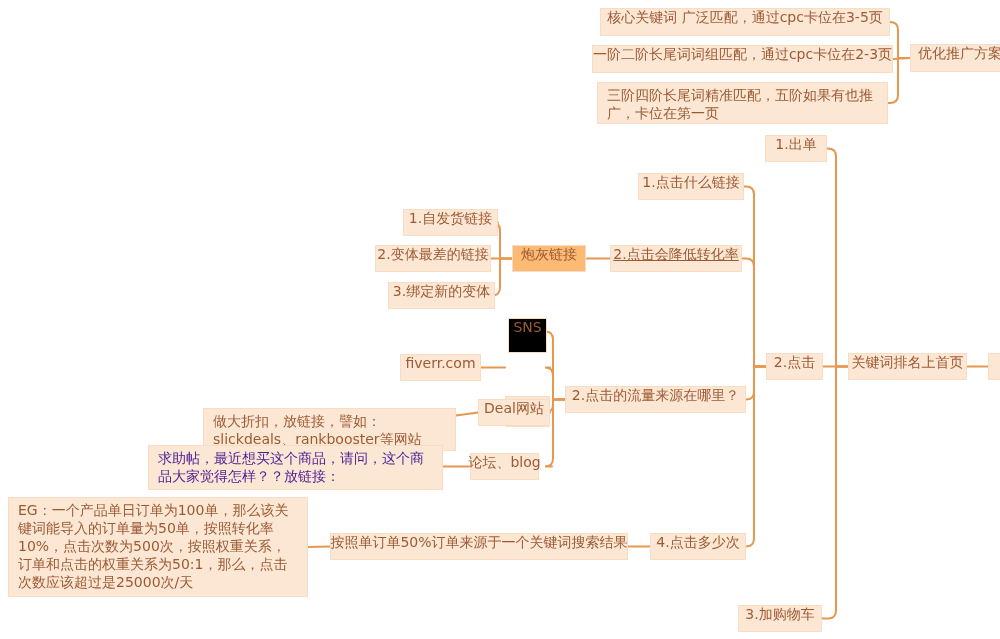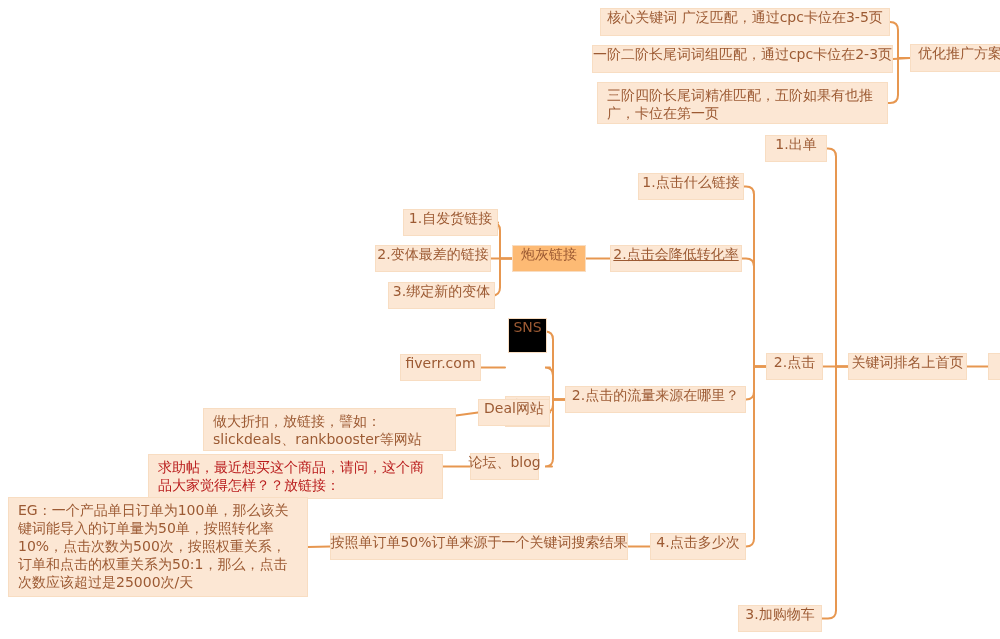--- a/index.html
+++ b/index.html
@@ -130,21 +130,21 @@
       <div class="node" style="left: 988px; top: 353px; width: 50px; height: 27px; background: rgb(252, 231, 212); border-color: rgb(248, 221, 194); color: rgb(156, 90, 51);"></div>
       <div class="node multiline" style="left: 203px; top: 408px; width: 253px; height: 43px; background: rgb(252, 231, 212); border-color: rgb(248, 221, 194); color: rgb(156, 90, 51);">
         <span>做大折扣，放链接，譬如：slickdeals、rankbooster等网站</span>
       </div>
       <div class="node" style="left: 478px; top: 399px; width: 72px; height: 27px; background: rgb(252, 231, 212); border-color: rgb(248, 221, 194); color: rgb(156, 90, 51);">
         <span>Deal网站</span>
       </div>
       <div class="node" style="left: 565px; top: 386px; width: 181px; height: 27px; background: rgb(252, 231, 212); border-color: rgb(248, 221, 194); color: rgb(156, 90, 51);">
         <span>2.点击的流量来源在哪里？</span>
       </div>
-      <div class="node multiline" style="left: 148px; top: 445px; width: 295px; height: 45px; background: rgb(252, 231, 212); border-color: rgb(248, 221, 194); color: #b91c1c; margin-top: 9px;">
+      <div class="node multiline" style="left: 148px; top: 445px; width: 295px; height: 45px; background: rgb(252, 231, 212); border-color: rgb(248, 221, 194); color: #4c1d95;">
         <span>求助帖，最近想买这个商品，请问，这个商品大家觉得怎样？？放链接：</span>
       </div>
       <div class="node" style="left: 470px; top: 453px; width: 69px; height: 27px; background: rgb(252, 231, 212); border-color: rgb(248, 221, 194); color: rgb(156, 90, 51);">
         <span>论坛、blog</span>
       </div>
       <div class="node multiline" style="left: 8px; top: 497px; width: 300px; height: 100px; background: rgb(252, 231, 212); border-color: rgb(248, 221, 194); color: rgb(156, 90, 51);">
         <span>EG：一个产品单日订单为100单，那么该关键词能导入的订单量为50单，按照转化率10%，点击次数为500次，按照权重关系，订单和点击的权重关系为50:1，那么，点击次数应该超过是25000次/天</span>
       </div>
       <div class="node" style="left: 330px; top: 533px; width: 298px; height: 27px; background: rgb(252, 231, 212); border-color: rgb(248, 221, 194); color: rgb(156, 90, 51);">
         <span>按照单订单50%订单来源于一个关键词搜索结果</span>

